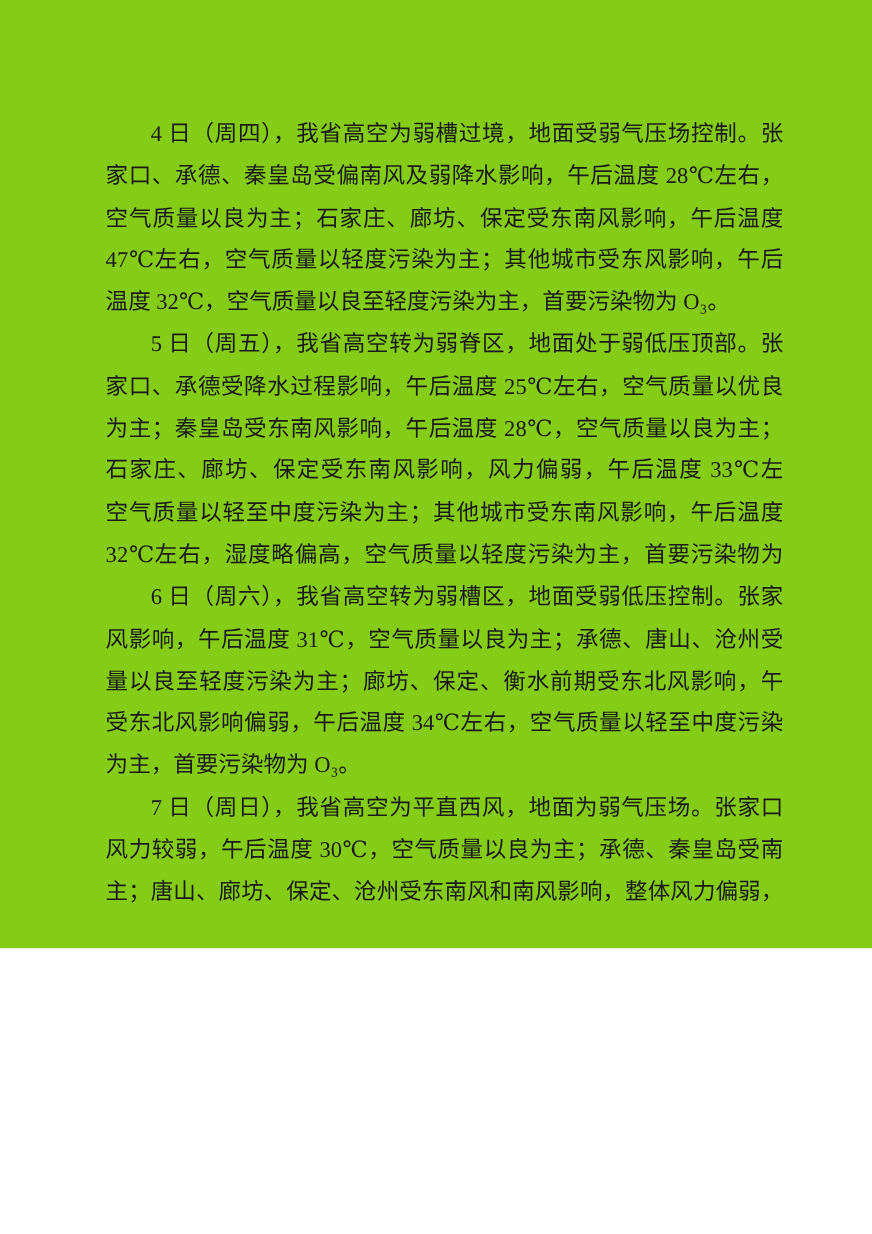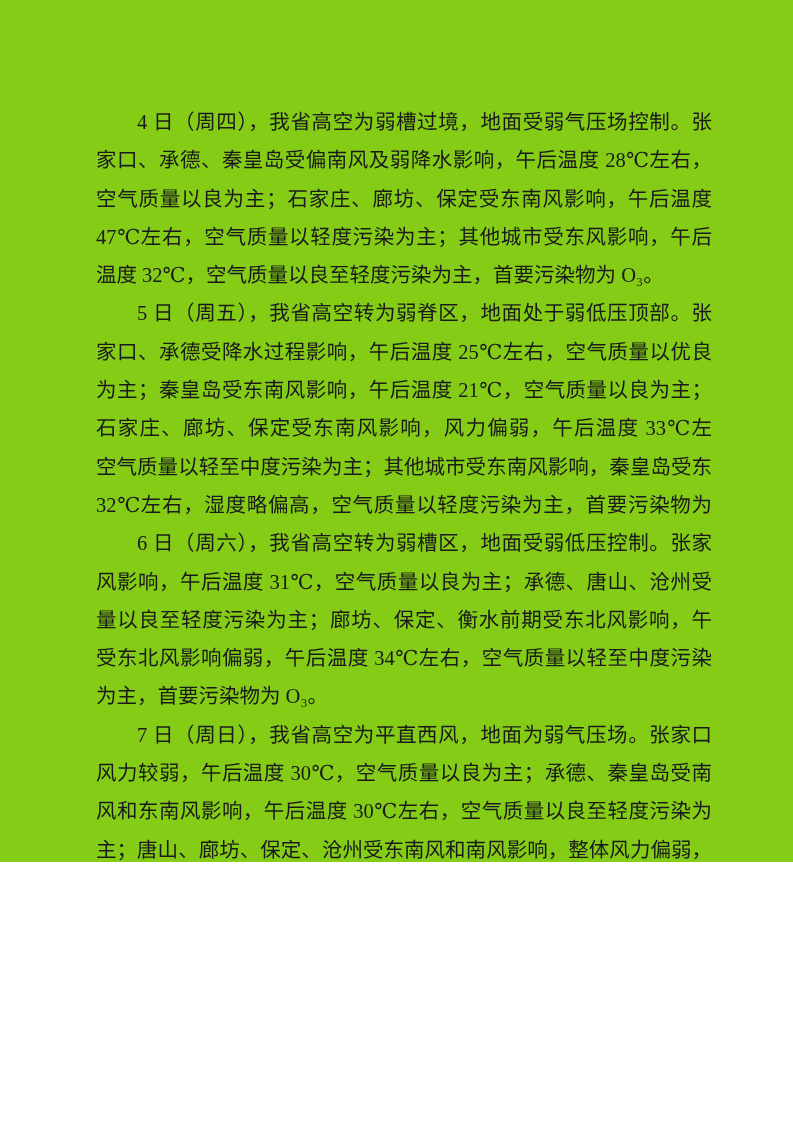--- a/index.html
+++ b/index.html
@@ -62,35 +62,34 @@
       <div class="ln ind">4 日（周四），我省高空为弱槽过境，地面受弱气压场控制。张</div>
       <div class="ln">家口、承德、秦皇岛受偏南风及弱降水影响，午后温度 28℃左右，</div>
       <div class="ln">空气质量以良为主；石家庄、廊坊、保定受东南风影响，午后温度</div>
       <div class="ln">47℃左右，空气质量以轻度污染为主；其他城市受东风影响，午后</div>
       <div class="ln end">温度 32℃，空气质量以良至轻度污染为主，首要污染物为 O₃。</div>
     </section>
 
     <section class="para">
       <div class="ln ind">5 日（周五），我省高空转为弱脊区，地面处于弱低压顶部。张</div>
       <div class="ln">家口、承德受降水过程影响，午后温度 25℃左右，空气质量以优良</div>
-      <div class="ln">为主；秦皇岛受东南风影响，午后温度 21℃，空气质量以良为主；</div>
+      <div class="ln">为主；秦皇岛受东南风影响，午后温度 28℃，空气质量以良为主；</div>
       <div class="ln">石家庄、廊坊、保定受东南风影响，风力偏弱，午后温度 33℃左右，</div>
-      <div class="ln">空气质量以轻至中度污染为主；其他城市受东南风影响，秦皇岛受东</div>
+      <div class="ln">空气质量以轻至中度污染为主；其他城市受东南风影响，午后温度</div>
       <div class="ln">32℃左右，湿度略偏高，空气质量以轻度污染为主，首要污染物为</div>
     </section>
 
     <section class="para">
       <div class="ln ind">6 日（周六），我省高空转为弱槽区，地面受弱低压控制。张家</div>
       <div class="ln">风影响，午后温度 31℃，空气质量以良为主；承德、唐山、沧州受</div>
       <div class="ln">量以良至轻度污染为主；廊坊、保定、衡水前期受东北风影响，午</div>
       <div class="ln">受东北风影响偏弱，午后温度 34℃左右，空气质量以轻至中度污染</div>
       <div class="ln end">为主，首要污染物为 O₃。</div>
     </section>
 
     <section class="para">
       <div class="ln ind">7 日（周日），我省高空为平直西风，地面为弱气压场。张家口</div>
       <div class="ln">风力较弱，午后温度 30℃，空气质量以良为主；承德、秦皇岛受南</div>
-      <div class="ln">风和东南风影响，午后温度 30℃左右，空气质量以良至轻度污染为</div>
       <div class="ln">主；唐山、廊坊、保定、沧州受东南风和南风影响，整体风力偏弱，</div>
     </section>
 
   </main>
 </div>
 
 </body></html>

